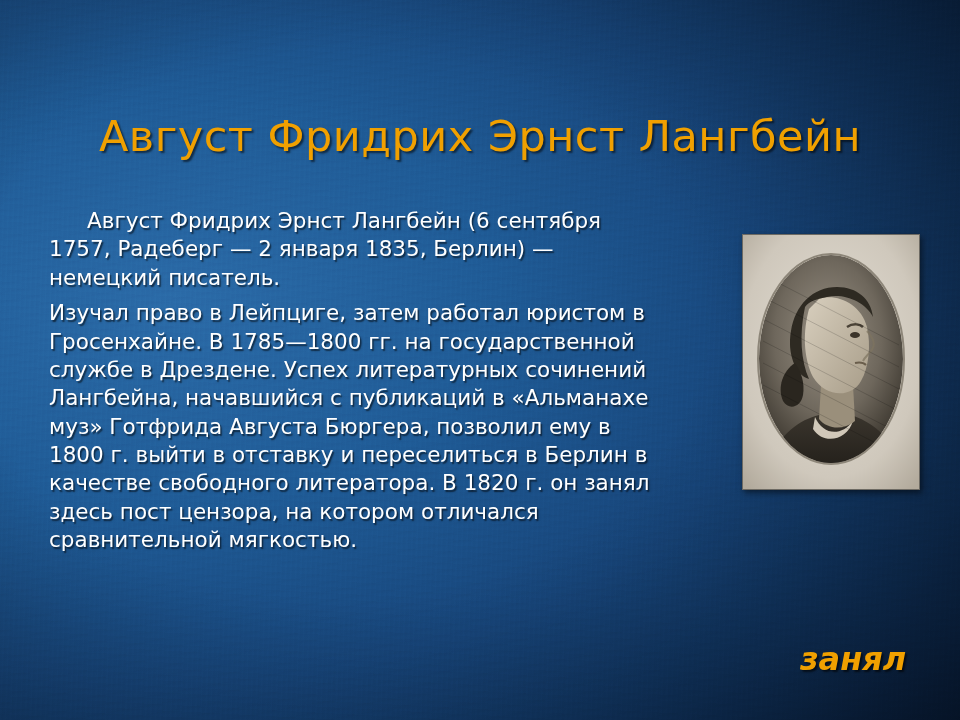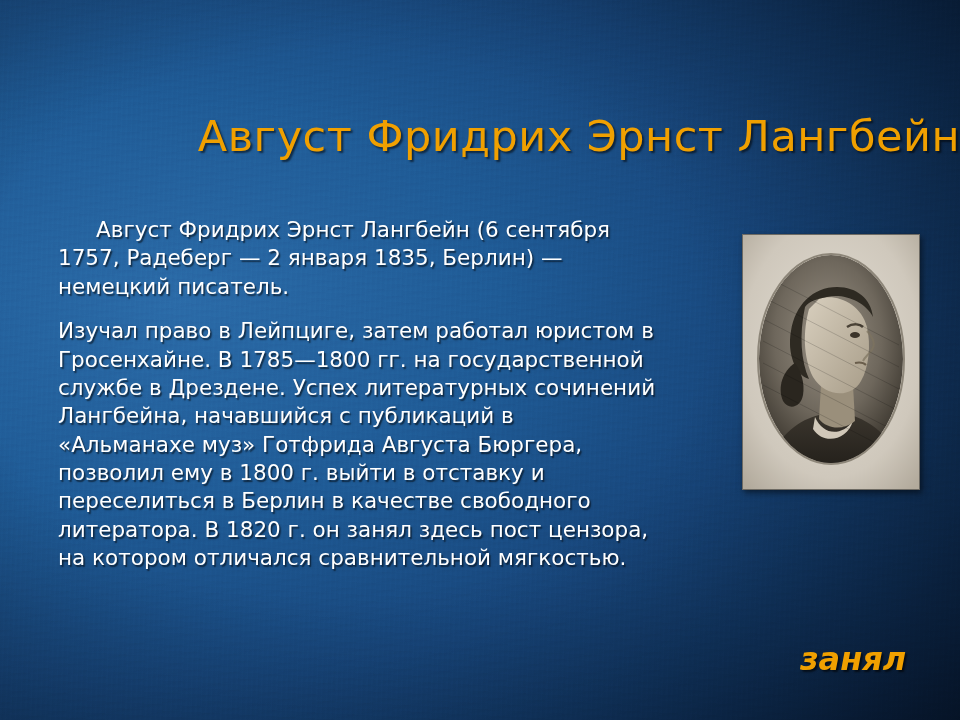--- a/index.html
+++ b/index.html
@@ -36,21 +36,21 @@
     inset: 0;
     pointer-events: none;
     background: radial-gradient(ellipse 95% 95% at 35% 45%, rgba(0,0,0,0) 40%, rgba(0,0,0,0.45) 100%);
   }
 
   .title {
     position: absolute;
     left: 0;
     right: 0;
     top: 84px;
-    text-align: right;
+    text-align: center;
     color: #f0a000;
     font-size: 43px;
     font-weight: normal;
     letter-spacing: 0.5px;
     line-height: 1.1;
     text-shadow: 2px 2px 2px rgba(0,0,0,0.55);
     white-space: nowrap;
   }
 
   .body-text {
@@ -58,21 +58,21 @@
     left: 42px;
     top: 200px;
     width: 630px;
     color: #ffffff;
     font-size: 21.5px;
     line-height: 1.32;
     text-align: left;
     text-shadow: 1.5px 1.5px 1.5px rgba(0,0,0,0.6);
   }
   .body-text p {
-    margin: 16px;
+    margin: 7px;
   }
   .body-text p.first {
     text-indent: 38px;
   }
 
   .portrait {
     position: absolute;
     left: 742px;
     top: 234px;
     width: 176px;

